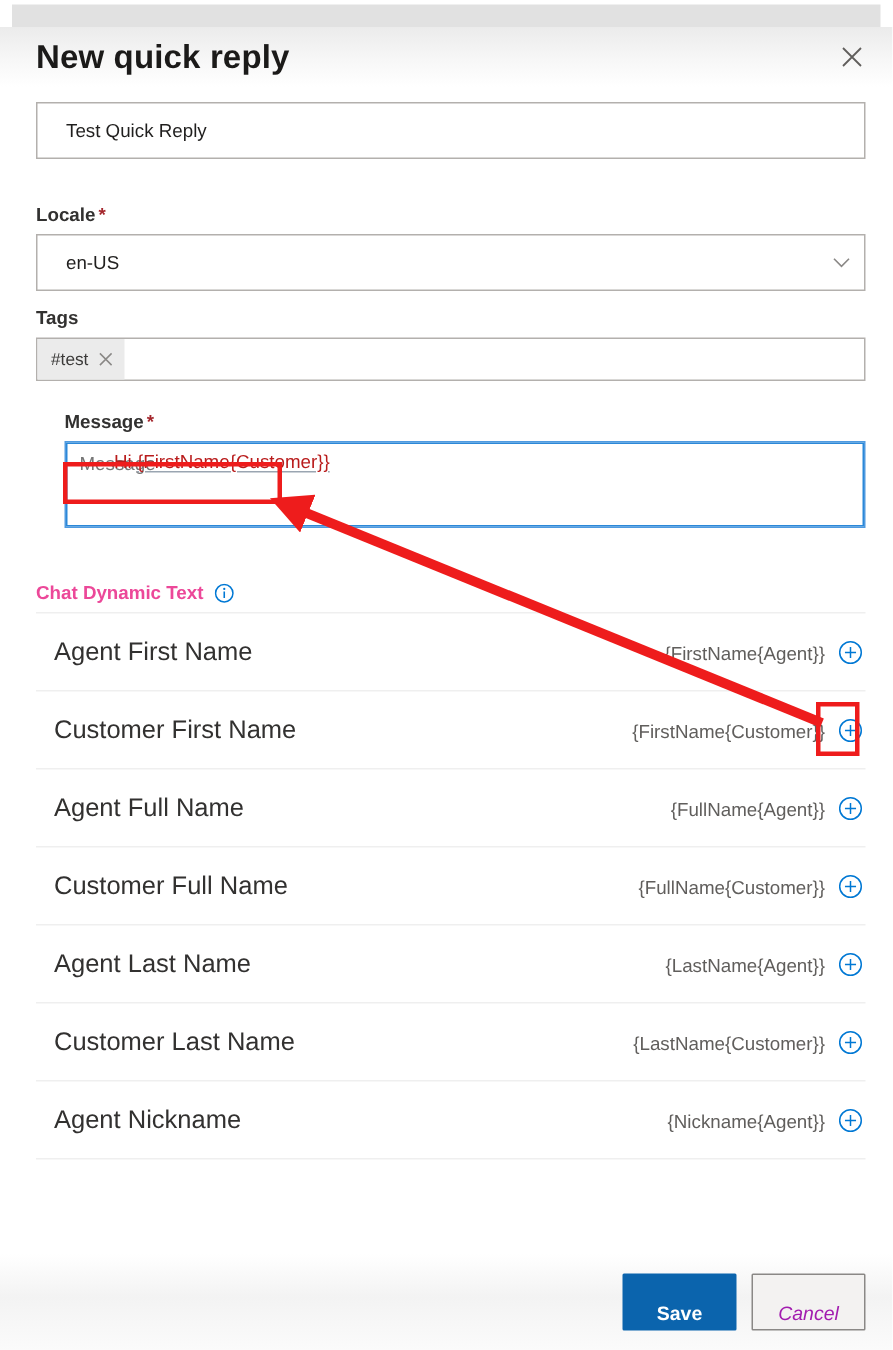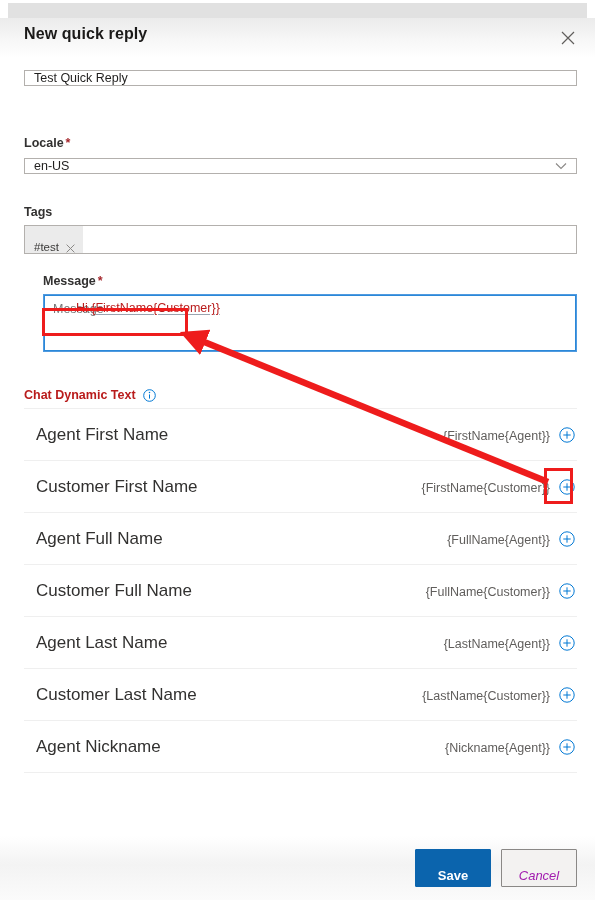--- a/index.html
+++ b/index.html
@@ -38,21 +38,21 @@
     position: absolute;
     left: 0; right: 0;
     top: 18px;
     height: 40px;
     background: linear-gradient(to bottom, #ebebeb 0%, #f7f7f7 55%, #ffffff 100%);
   }
   .header-title {
     position: absolute;
     left: 24px;
     top: 7px;
-    font-size: 16px;
+    font-size: 22px;
     font-weight: 600;
     letter-spacing: .1px;
     color: #1b1a19;
     white-space: nowrap;
   }
   .close-btn {
     position: absolute;
     right: 10px;
     top: 3px;
     width: 34px;
@@ -86,27 +86,27 @@
   }
   .req {
     color: #a4262c;
     font-weight: 600;
     padding-left: 2px;
   }
 
   .text-input {
     width: 100%;
     box-sizing: border-box;
-    height: 16px;
+    height: 38px;
     border: 1px solid #b3b0ad;
     background: #ffffff;
     font-family: "Liberation Sans", sans-serif;
     font-size: 12.5px;
     color: #201f1e;
-    padding: 0 9px;
+    padding: 0 19px;
     outline: none;
     border-radius: 0;
   }
 
   .select-wrap { position: relative; }
   .select-wrap .chevron {
     position: absolute;
     right: 10px;
     top: 50%;
     transform: translateY(-50%);
@@ -119,21 +119,21 @@
     width: 100%;
     box-sizing: border-box;
     height: 29px;
     border: 1px solid #b3b0ad;
     background: #ffffff;
     display: flex;
     align-items: stretch;
   }
   .tag-pill {
     display: flex;
-    align-items: flex-end;
+    align-items: center;
     gap: 7px;
     background: #ebebeb;
     padding: 0 8px 0 9px;
     font-size: 11.5px;
     color: #3b3a39;
     cursor: default;
   }
   .tag-remove {
     color: #8a8886;
     font-size: 11px;
@@ -176,21 +176,21 @@
   
   .section-head {
     position: absolute;
     left: 24px;
     top: 330px;
     display: flex;
     align-items: center;
     gap: 7px;
     font-size: 12.5px;
     font-weight: 600;
-    color: #b91c1c;
+    color: #ec4899;
   }
   .info-icon { color: #0078d4; display: inline-flex; }
 
   .dyn-list {
     position: absolute;
     left: 24px;
     right: 18px;
     top: 350px;
   }
   .dyn-row {

